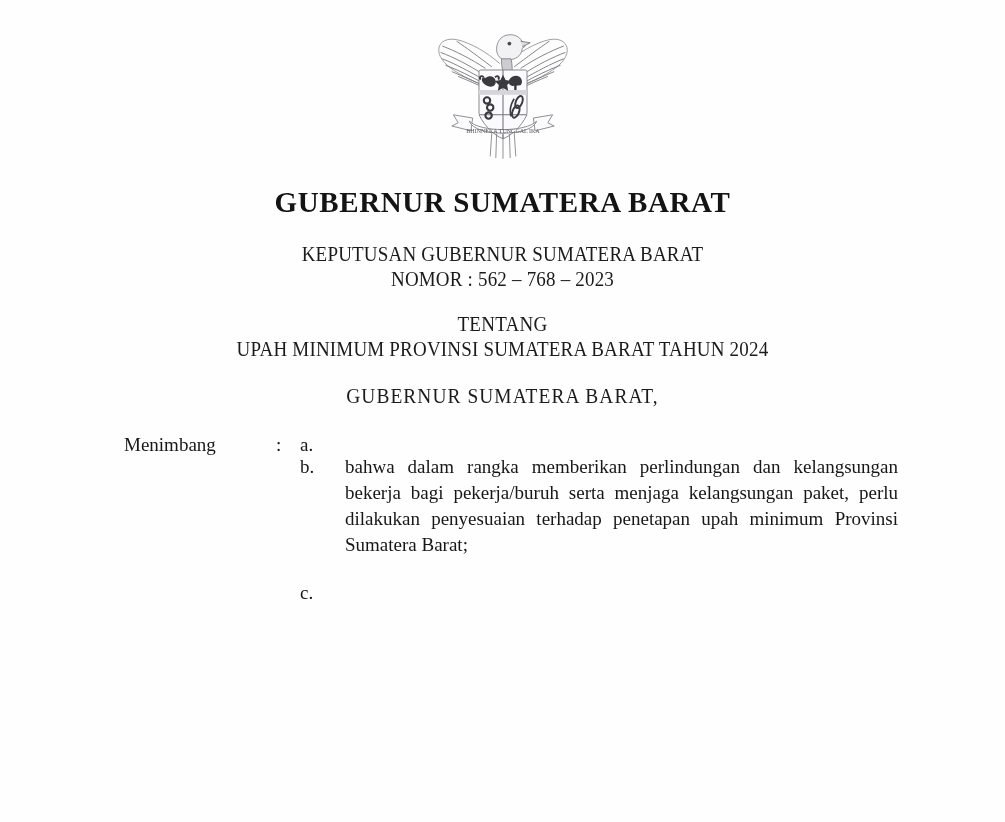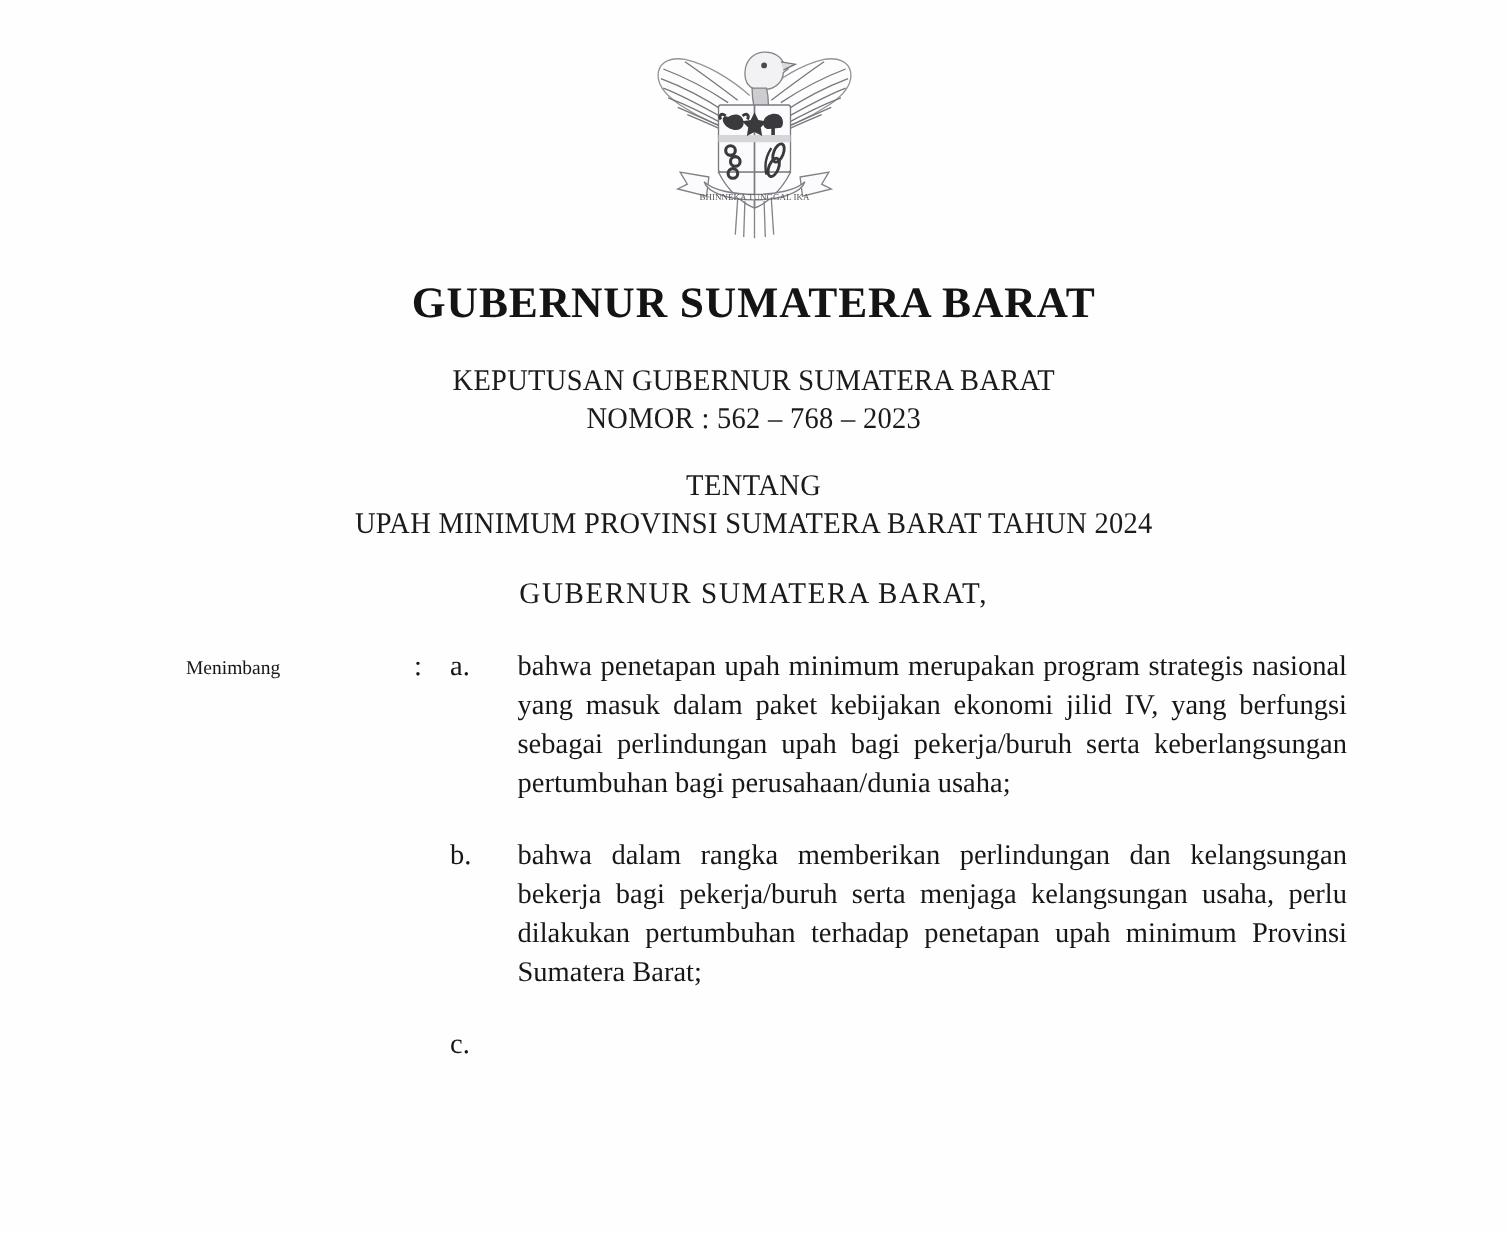--- a/index.html
+++ b/index.html
@@ -95,21 +95,21 @@
   .clause {
     position: relative;
     display: flex;
     margin-bottom: 22px;
   }
   .clause-label {
     position: absolute;
     left: 124px;
     top: 0;
     width: 150px;
-    font-size: 13px;
+    font-size: 19px;
     line-height: 26px;
     color: #171717;
   }
   .clause-colon {
     position: absolute;
     left: 276px;
     top: 0;
     font-size: 19px;
     line-height: 26px;
     color: #171717;
@@ -228,26 +228,25 @@
   <div class="hdr subject-line">UPAH  MINIMUM PROVINSI  SUMATERA BARAT TAHUN 2024</div>
 
   <div class="hdr addressee-line">GUBERNUR  SUMATERA  BARAT,</div>
 
   <div class="considering">
 
     <div class="clause">
       <span class="clause-label">Menimbang</span>
       <span class="clause-colon">:</span>
       <span class="clause-letter">a.</span>
-      <div class="clause-body">bahwa penetapan upah minimum merupakan program strategis nasional yang masuk dalam paket kebijakan ekonomi jilid IV, yang berfungsi sebagai perlindungan upah bagi pekerja/buruh serta keberlangsungan pertumbuhan bagi perusahaan/dunia usaha;</div>
     </div>
 
     <div class="clause">
       <span class="clause-letter">b.</span>
-      <div class="clause-body">bahwa dalam rangka memberikan perlindungan dan kelangsungan bekerja bagi pekerja/buruh serta menjaga kelangsungan usaha, perlu dilakukan pertumbuhan terhadap penetapan upah minimum Provinsi Sumatera Barat;</div>
+      <div class="clause-body">bahwa dalam rangka memberikan perlindungan dan kelangsungan bekerja bagi pekerja/buruh serta menjaga kelangsungan paket, perlu dilakukan penyesuaian terhadap penetapan upah minimum Provinsi Sumatera Barat;</div>
     </div>
 
     <div class="clause">
       <span class="clause-letter">c.</span>
     </div>
 
   </div>
 
 </div>
 

